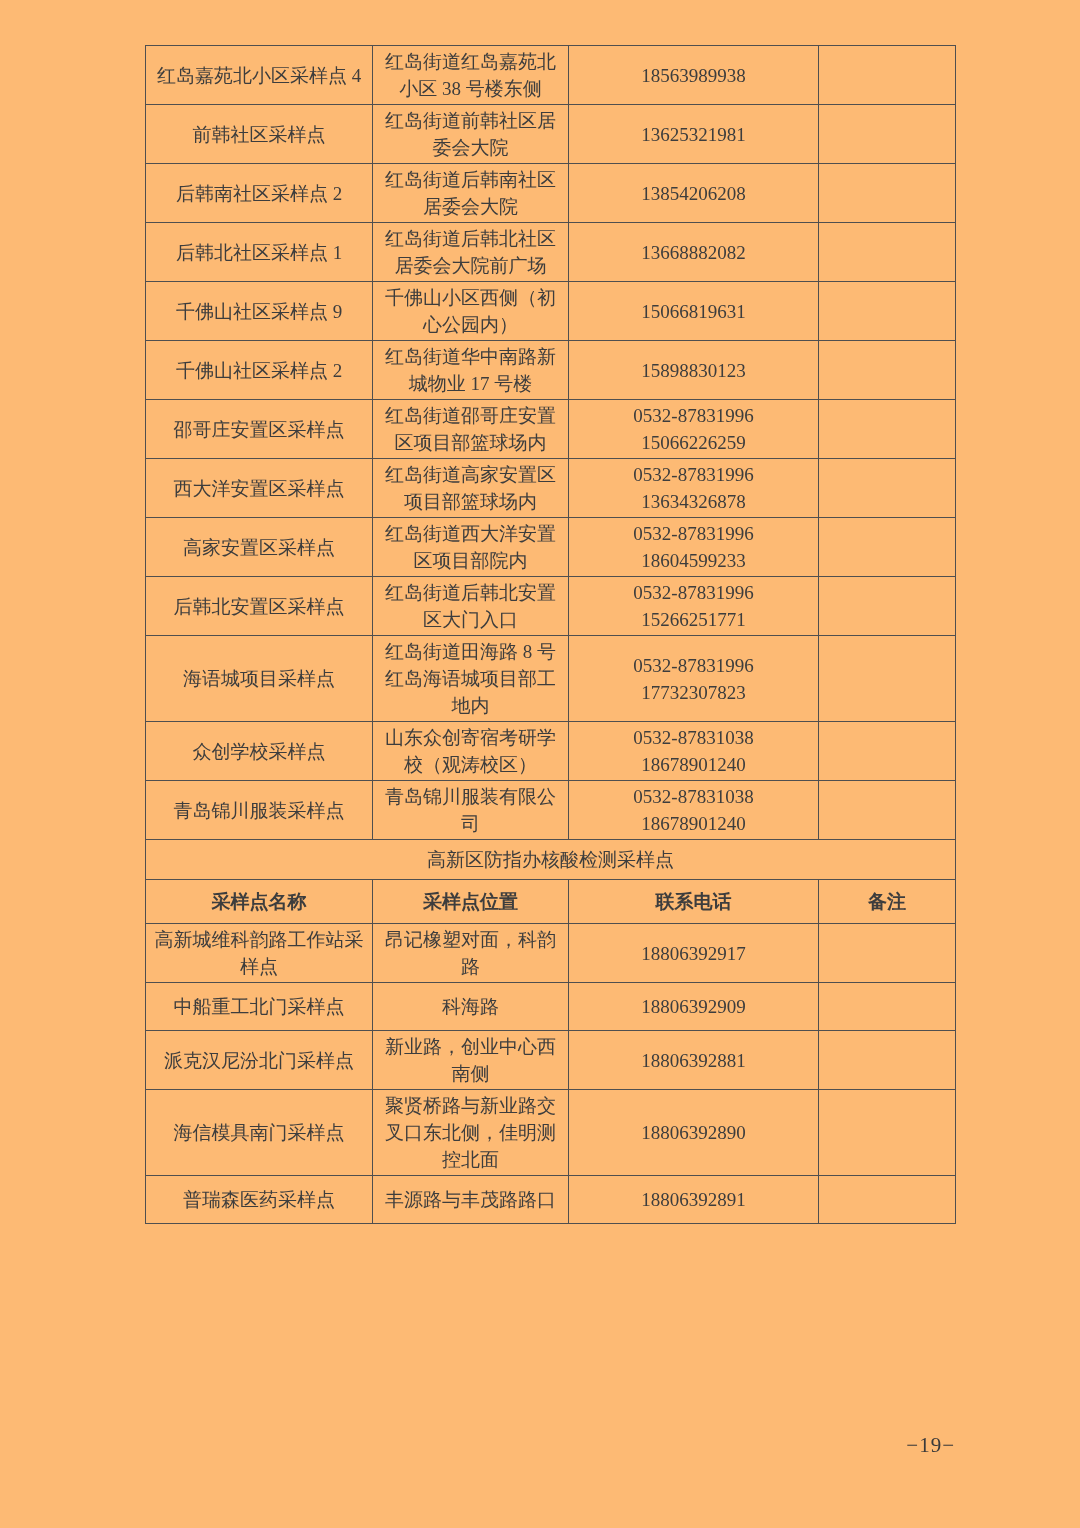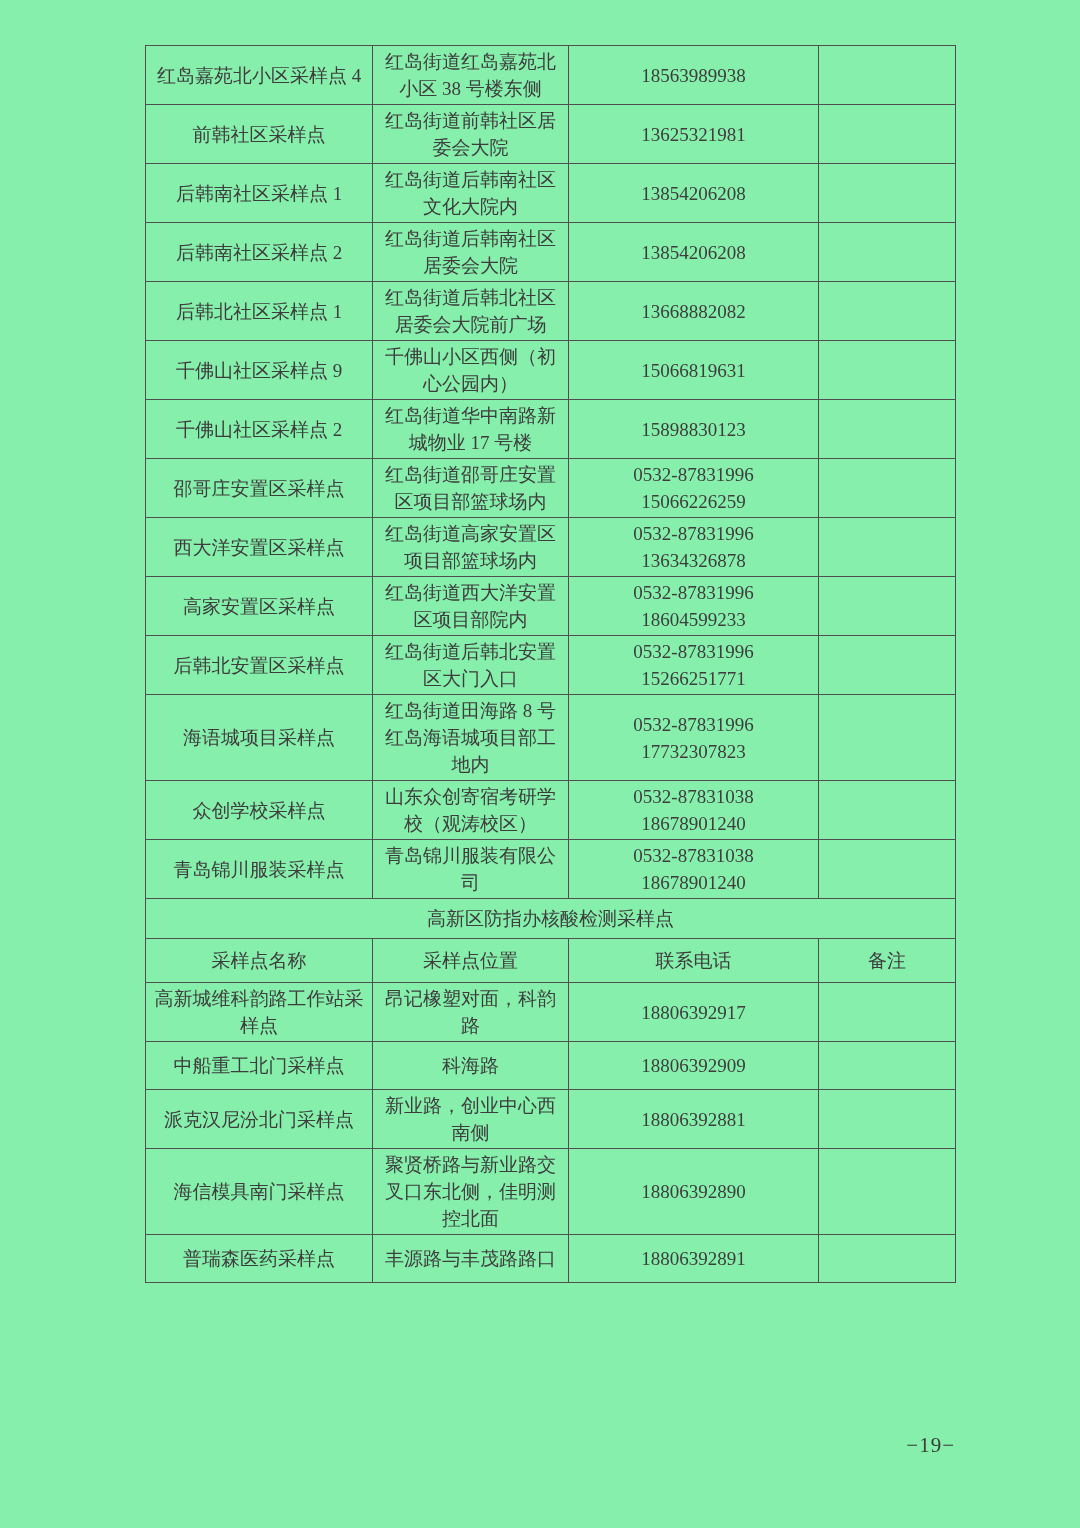--- a/index.html
+++ b/index.html
@@ -4,21 +4,21 @@
 <style>
   * { box-sizing: border-box; }
   html, body {
     margin: 0; padding: 0;
     background: #ffffff;
   }
   .page {
     position: relative;
     width: 1080px;
     height: 1528px;
-    background: #86efac;
+    background: #fdba74;
     font-family: "Liberation Serif", "DejaVu Serif", serif;
     color: #3d3d3d;
     overflow: hidden;
   }
   table.sampling-table {
     position: absolute;
     left: 145px;
     top: 45px;
     width: 810px;
     border-collapse: collapse;
@@ -31,21 +31,21 @@
     font-size: 19px;
     line-height: 27px;
     padding: 2px 8px;
     height: 48px;
     white-space: pre-line;
     word-break: break-all;
     font-weight: normal;
     color: #3d3d3d;
   }
   .sampling-table th {
-    font-weight: normal;
+    font-weight: bold;
     height: 44px;
     font-size: 19px;
   }
   .section-title-cell {
     font-weight: bold;
     height: 40px !important;
     font-size: 19px;
   }
   .footer-page-number {
     position: absolute;
@@ -76,26 +76,20 @@
         <td>18563989938</td>
         <td></td>
       </tr>
       <tr>
         <td>前韩社区采样点</td>
         <td>红岛街道前韩社区居委会大院</td>
         <td>13625321981</td>
         <td></td>
       </tr>
       <tr>
-        <td>后韩南社区采样点 1</td>
-        <td>红岛街道后韩南社区文化大院内</td>
-        <td>13854206208</td>
-        <td></td>
-      </tr>
-      <tr>
         <td>后韩南社区采样点 2</td>
         <td>红岛街道后韩南社区居委会大院</td>
         <td>13854206208</td>
         <td></td>
       </tr>
       <tr>
         <td>后韩北社区采样点 1</td>
         <td>红岛街道后韩北社区居委会大院前广场</td>
         <td>13668882082</td>
         <td></td>

